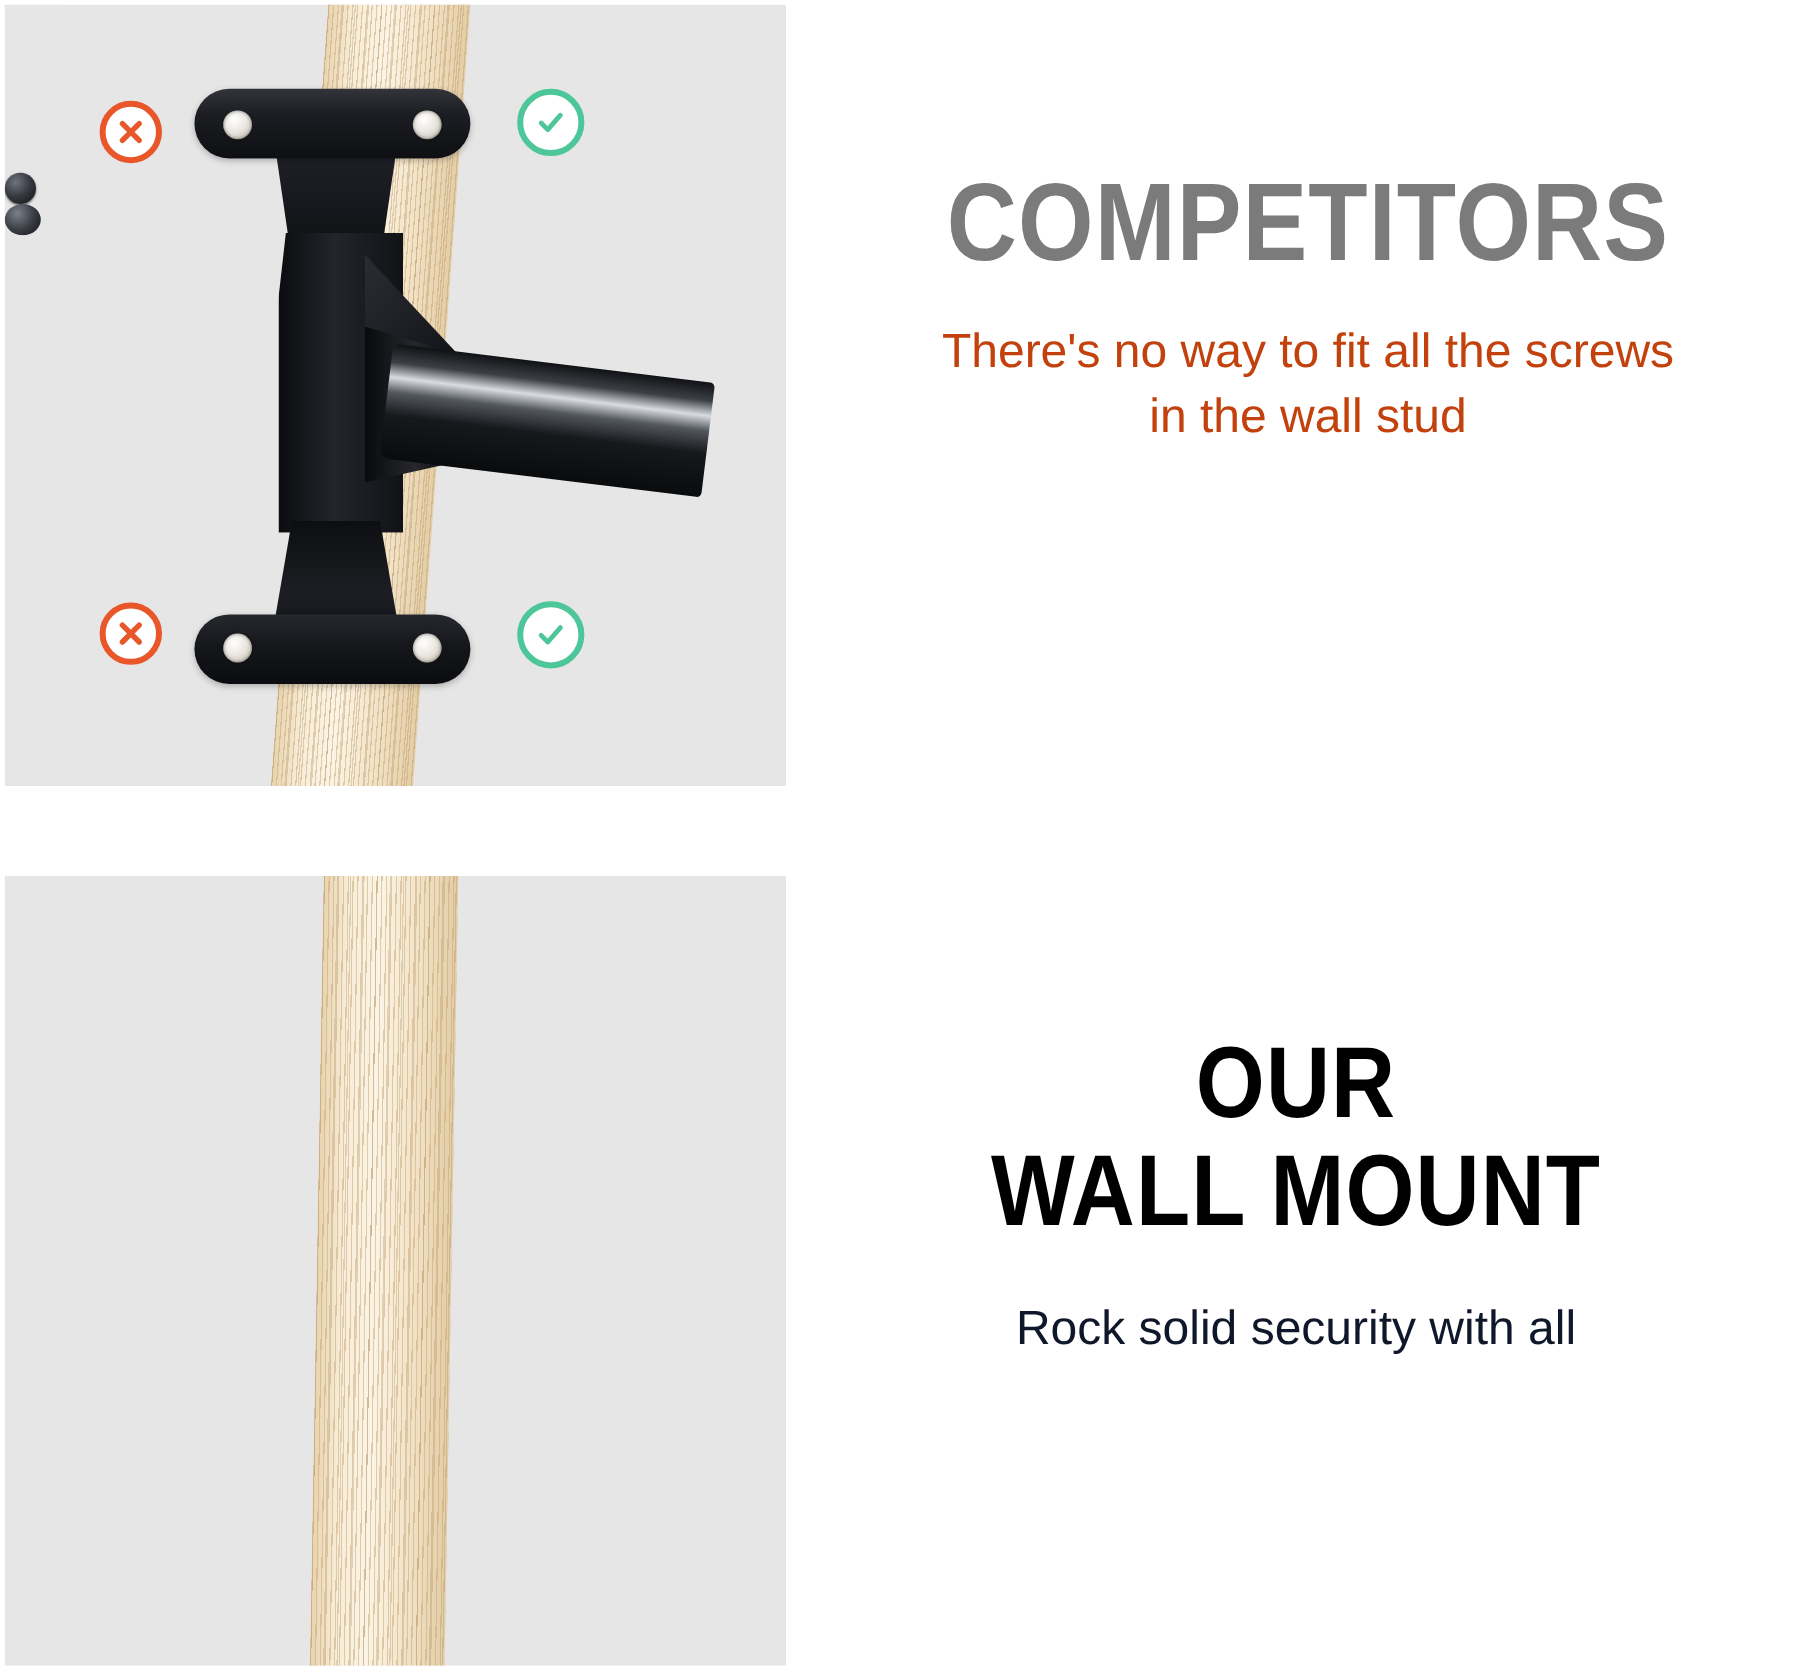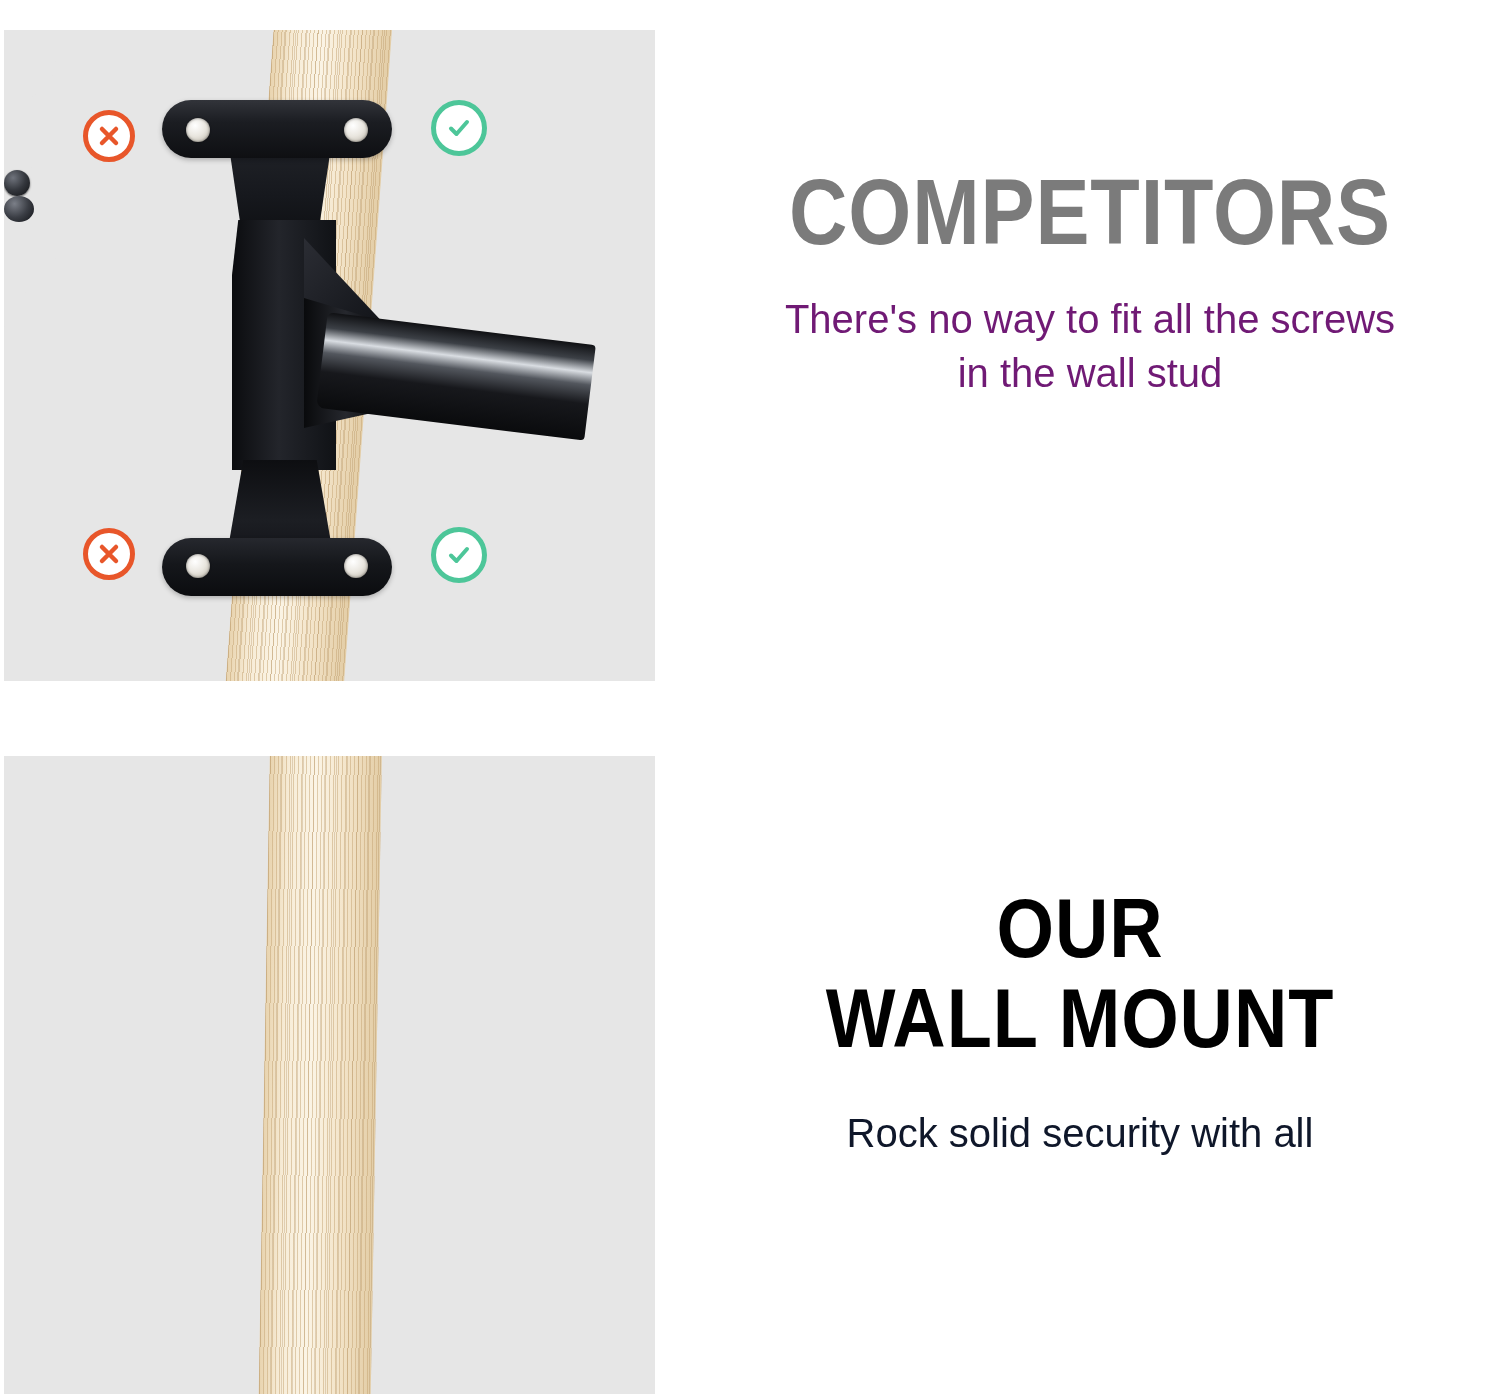--- a/index.html
+++ b/index.html
@@ -3,21 +3,21 @@
 <meta charset="utf-8">
 <style>
   html,body{margin:0;padding:0;}
   body{
     width:1500px;height:1394px;
     background:#ffffff;
     font-family:"Liberation Sans", sans-serif;
     overflow:hidden;
     position:relative;
   }
-  .stage{position:absolute;inset:0;margin-top:26px;}
+  .stage{position:absolute;inset:0;}
 
   
   .panel{
     position:absolute;
     background:#e6e6e6;
     overflow:hidden;
   }
   #panel-top{left:4px;top:4px;width:651px;height:651px;}
   #panel-bottom{left:4px;top:730px;width:651px;height:658px;}
 
@@ -164,21 +164,21 @@
     font-size:92px;
     color:#7b7b7b;
     margin-bottom:34px;
   }
   .subtext{
     font-family:"Liberation Sans", sans-serif;
     font-size:40px;
     line-height:1.35;
     margin:0;
   }
-  #competitors-sub{color:#701a75;}
+  #competitors-sub{color:#c2410c;}
 
   #our-title-1{
     font-size:84px;color:#000000;margin:0 0 6px 0;
   }
   #our-title-2{
     font-size:84px;color:#000000;margin:0 0 46px 0;
   }
   #our-sub{color:#0f172a;}
 </style>
 </head>

